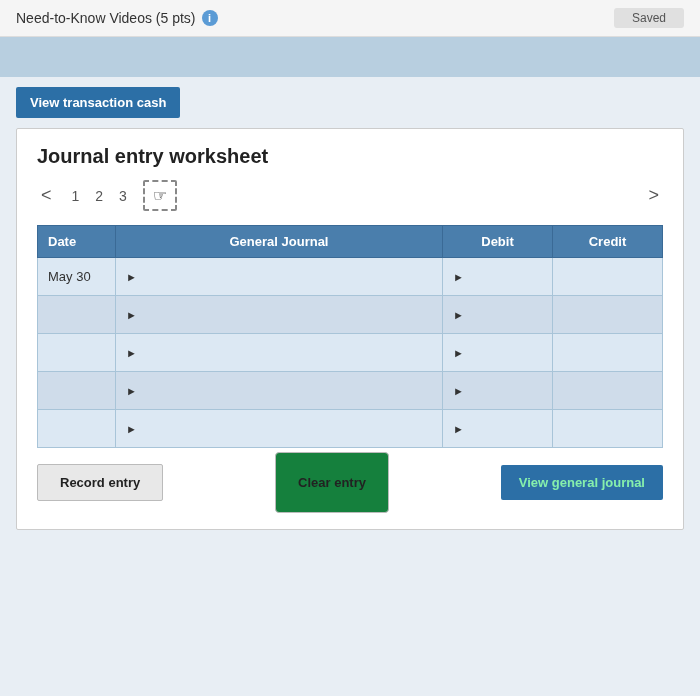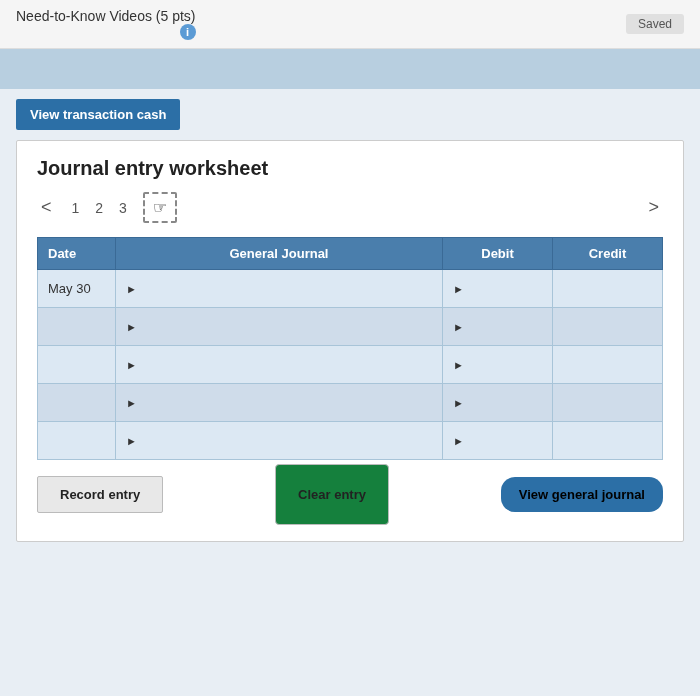--- a/index.html
+++ b/index.html
@@ -17,44 +17,43 @@
       display: flex;
       justify-content: space-between;
       align-items: center;
       border-bottom: 1px solid #ddd;
     }
 
     .top-bar-title {
       font-size: 14px;
       color: #333;
       display: flex;
-      align-items: flex-end;
-      gap: 0;
-      flex-direction: column;
+      align-items: flex-start;
+      gap: 6px;
     }
 
     .info-icon {
       display: inline-flex;
       align-items: center;
       justify-content: center;
       width: 16px;
       height: 16px;
       background: #5b9bd5;
       border-radius: 50%;
       color: white;
       font-size: 11px;
       font-weight: bold;
       cursor: pointer;
     }
 
     .saved-badge {
       background: #e0e0e0;
       color: #555;
       font-size: 12px;
-      padding: 3px 12px;
+      padding: 3px 18px;
       border-radius: 3px;
     }
 
     .blue-stripe {
       background: #b8cfe0;
       height: 40px;
     }
 
     .view-transaction-btn {
       display: inline-block;
@@ -210,27 +209,27 @@
       color: #222;
       font-size: 13px;
       font-weight: bold;
       padding: 22px 22px;
       cursor: pointer;
       border-radius: 4px;
     }
 
     .btn-view-journal {
       background: #2c6fa6;
-      color: #000000;
+      color: #86efac;
       border: none;
       font-size: 13px;
       font-weight: bold;
       padding: 10px 18px;
       cursor: pointer;
-      border-radius: 14px;
+      border-radius: 2px;
     }
 
     .arrow-indicator {
       display: inline-block;
       color: #333;
       font-size: 11px;
       margin-right: 4px;
     }
   </style>
 </head>

